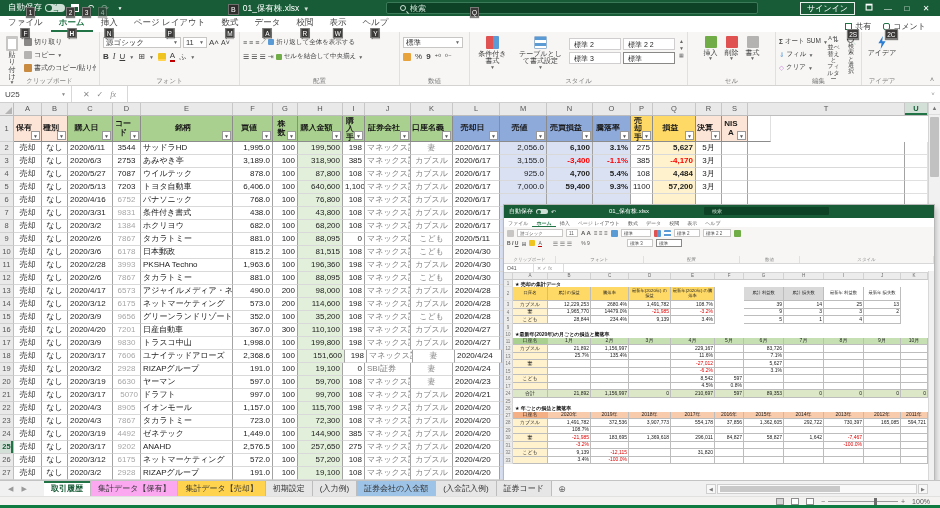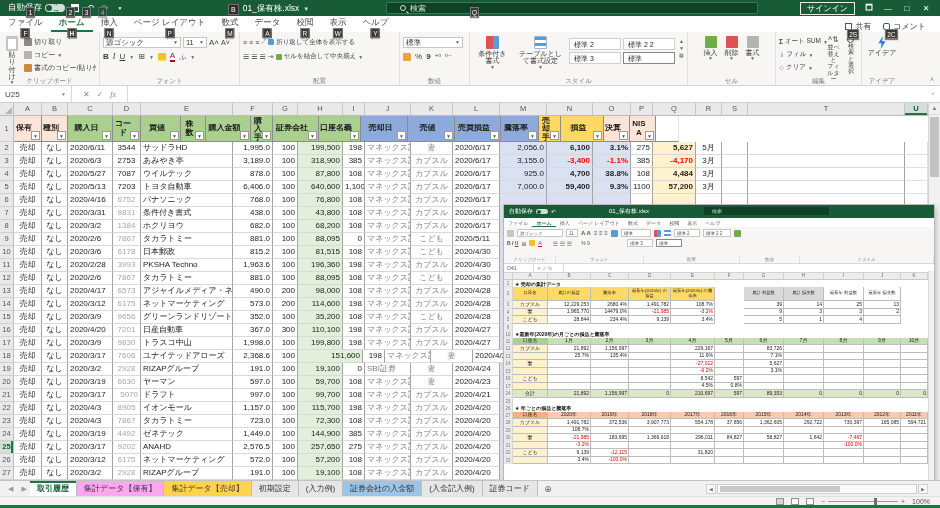--- a/index.html
+++ b/index.html
@@ -115,21 +115,21 @@
 .mc.b{border-right:1px solid #bdbdbd;border-bottom:1px solid #bdbdbd}
 .mc.ar{justify-content:flex-end}.mc.ac{justify-content:center}
 .mc.neg{color:#e00000}
 .mtitlecell{font-size:5px;font-weight:700;color:#111;padding-left:2px;display:flex;align-items:center;white-space:nowrap;overflow:hidden}
 .mh1{font-size:4.3px;text-align:center;line-height:1.15;white-space:normal;display:flex;align-items:center;justify-content:center}
 .mvscroll{position:absolute;right:0;top:66px;bottom:0;width:6px;background:#f1f1f1;border-left:1px solid #d8d8d8}
 
 
 .tabbar{position:absolute;top:480px;left:0;right:0;height:16px;background:#f1f1f1;border-top:1px solid #c3c3c3;display:flex;align-items:stretch;font-size:8px;color:#333;z-index:25}
 .tnav{width:30px;display:flex;align-items:center;gap:8px;padding-left:8px;color:#9a9a9a;font-size:7px}
-.stabs{display:flex;align-items:stretch;}
+.stabs{display:flex;align-items:stretch;margin-left:14px}
 .stab{display:flex;align-items:center;padding:0 7px;border-right:1px solid #bdbdbd;white-space:nowrap;background:#e6e6e6}
 .stab.active{background:#fff;color:#185c37;font-weight:700;box-shadow:inset 0 2px 0 #217346}
 .newsheet{width:20px;display:flex;align-items:center;justify-content:center;color:#666;font-size:9px}
 .hscroll{margin-left:auto;display:flex;align-items:center;gap:1px;padding-right:12px}
 .hs-btn{width:10px;height:10px;border:1px solid #cfcfcf;background:#f7f7f7;font-size:5px;color:#777;text-align:center;line-height:9px}
 .hs-track{width:200px;height:10px;border:1px solid #cfcfcf;background:#fafafa;position:relative}
 .hs-thumb{position:absolute;left:2px;top:1px;width:120px;height:6px;background:#c9c9c9}
 
 
 .statusbar{position:absolute;top:496px;left:0;right:0;height:9px;background:#f3f2f1;border-top:1px solid #e1e1df;display:flex;align-items:center;justify-content:flex-end;gap:7px;padding-right:10px;font-size:7px;color:#555;z-index:25}
@@ -447,20 +447,24 @@
           <div class="filter">▼</div>
         </div>
         <div class="hc f-green" style="width: 45px;">
           <div class="hct">購入日</div>
           <div class="filter">▼</div>
         </div>
         <div class="hc f-green" style="width: 28px;">
           <div class="hct">コード</div>
           <div class="filter">▼</div>
         </div>
+        <div class="hc f-green" style="width: 92px;">
+          <div class="hct">銘柄</div>
+          <div class="filter">▼</div>
+        </div>
         <div class="hc f-green" style="width: 40px;">
           <div class="hct">買値</div>
           <div class="filter">▼</div>
         </div>
         <div class="hc f-green" style="width: 25px;">
           <div class="hct">株数</div>
           <div class="filter">▼</div>
         </div>
         <div class="hc f-green" style="width: 45px;">
           <div class="hct">購入金額</div>
@@ -569,21 +573,21 @@
         <div class="c" style="width: 92px; text-align: left;">ウイルテック</div>
         <div class="c" style="width: 40px; text-align: right;">878.0</div>
         <div class="c" style="width: 25px; text-align: right;">100</div>
         <div class="c" style="width: 45px; text-align: right; background: rgb(226, 239, 218);">87,800</div>
         <div class="c" style="width: 22px; text-align: right;">108</div>
         <div class="c" style="width: 46px; text-align: left; color: rgb(128, 128, 128);">マネックス証</div>
         <div class="c" style="width: 42px; text-align: center; color: rgb(128, 128, 128);">カブスル</div>
         <div class="c" style="width: 47px; text-align: left;">2020/6/17</div>
         <div class="c" style="width: 47px; text-align: right; background: rgb(217, 225, 242);">925.0</div>
         <div class="c" style="width: 46px; text-align: right; background: rgb(217, 225, 242); font-weight: 700;">4,700</div>
-        <div class="c" style="width: 38px; text-align: right; background: rgb(217, 225, 242); font-weight: 700;">38.8%</div>
+        <div class="c" style="width: 38px; text-align: right; background: rgb(217, 225, 242); font-weight: 700;">5.4%</div>
         <div class="c" style="width: 22px; text-align: right;">108</div>
         <div class="c" style="width: 43px; text-align: right; background: rgb(255, 242, 204); font-weight: 700;">4,484</div>
         <div class="c" style="width: 26px; text-align: center;">3月</div>
         <div class="c" style="width: 26px;"></div>
         <div class="c" style="width: 157px;"></div>
         <div class="c ucol" style="width: 23px;"></div>
       </div>
       <div class="r">
         <div class="rh">5</div>
         <div class="c" style="width: 28px; text-align: center;">売却</div>
@@ -898,21 +902,21 @@
       </div>
       <div class="r">
         <div class="rh">18</div>
         <div class="c" style="width: 28px; text-align: center;">売却</div>
         <div class="c" style="width: 26px; text-align: center;">なし</div>
         <div class="c" style="width: 45px; text-align: left;">2020/3/17</div>
         <div class="c" style="width: 28px; text-align: center; color: rgb(166, 166, 166);">7606</div>
         <div class="c" style="width: 92px; text-align: left;">ユナイテッドアローズ</div>
         <div class="c" style="width: 40px; text-align: right;">2,368.6</div>
         <div class="c" style="width: 25px; text-align: right;">100</div>
-        <div class="c" style="width: 65px; text-align: right; background: rgb(226, 239, 218);">151,600</div>
+        <div class="c" style="width: 47px; text-align: right; background: rgb(226, 239, 218);">151,600</div>
         <div class="c" style="width: 22px; text-align: right;">198</div>
         <div class="c" style="width: 46px; text-align: left; color: rgb(128, 128, 128);">マネックス証</div>
         <div class="c" style="width: 42px; text-align: center; color: rgb(128, 128, 128);">妻</div>
         <div class="c" style="width: 47px; text-align: left;">2020/4/24</div>
         <div class="c" style="width: 47px; text-align: right; background: rgb(217, 225, 242);"></div>
         <div class="c" style="width: 46px; text-align: right; background: rgb(217, 225, 242); font-weight: 700;"></div>
         <div class="c" style="width: 38px; text-align: right; background: rgb(217, 225, 242); font-weight: 700;"></div>
         <div class="c" style="width: 22px; text-align: right;"></div>
         <div class="c" style="width: 43px; text-align: right; background: rgb(255, 242, 204); font-weight: 700;"></div>
         <div class="c" style="width: 26px; text-align: center;"></div>

